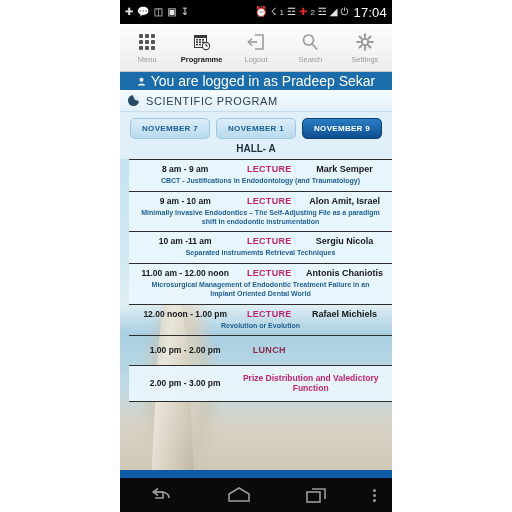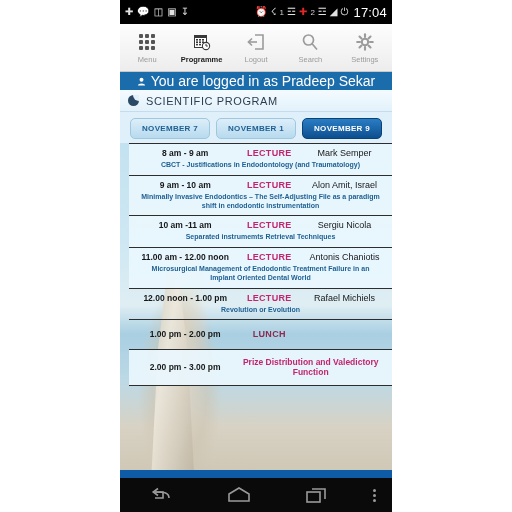--- a/index.html
+++ b/index.html
@@ -170,21 +170,21 @@
   .r-type {
     width: 27%;
     text-align: center;
     font-size: 9px; font-weight: bold; color: #c2256e;
     letter-spacing: .3px;
   }
   .r-type.plum { color: #8d2a4e; }
   .r-speaker {
     width: 33%;
     text-align: center;
-    font-size: 9px; font-weight: normal; color: #16181a;
+    font-size: 9px; font-weight: bold; color: #16181a;
   }
   .r-sub {
     margin-top: 3px;
     text-align: center;
     font-size: 7px; font-weight: bold; color: #1d5f93;
     line-height: 1.25;
     padding: 0 4px;
   }
   .r-wide {
     width: 60%;
@@ -341,20 +341,21 @@
       <div class="bgphoto"></div>
 
       <div class="sched">
 
         <div class="tabrow">
           <div class="tab">NOVEMBER 7</div>
           <div class="tab">NOVEMBER 1</div>
           <div class="tab active">NOVEMBER 9</div>
         </div>
 
+        <div class="hall">HALL- A</div>
 
         <div class="row plain">
           <div class="rowtop">
             <div class="r-time">8 am - 9 am</div>
             <div class="r-type">LECTURE</div>
             <div class="r-speaker">Mark Semper</div>
           </div>
           <div class="r-sub">CBCT - Justifications in Endodontology (and Traumatology)</div>
         </div>
 

